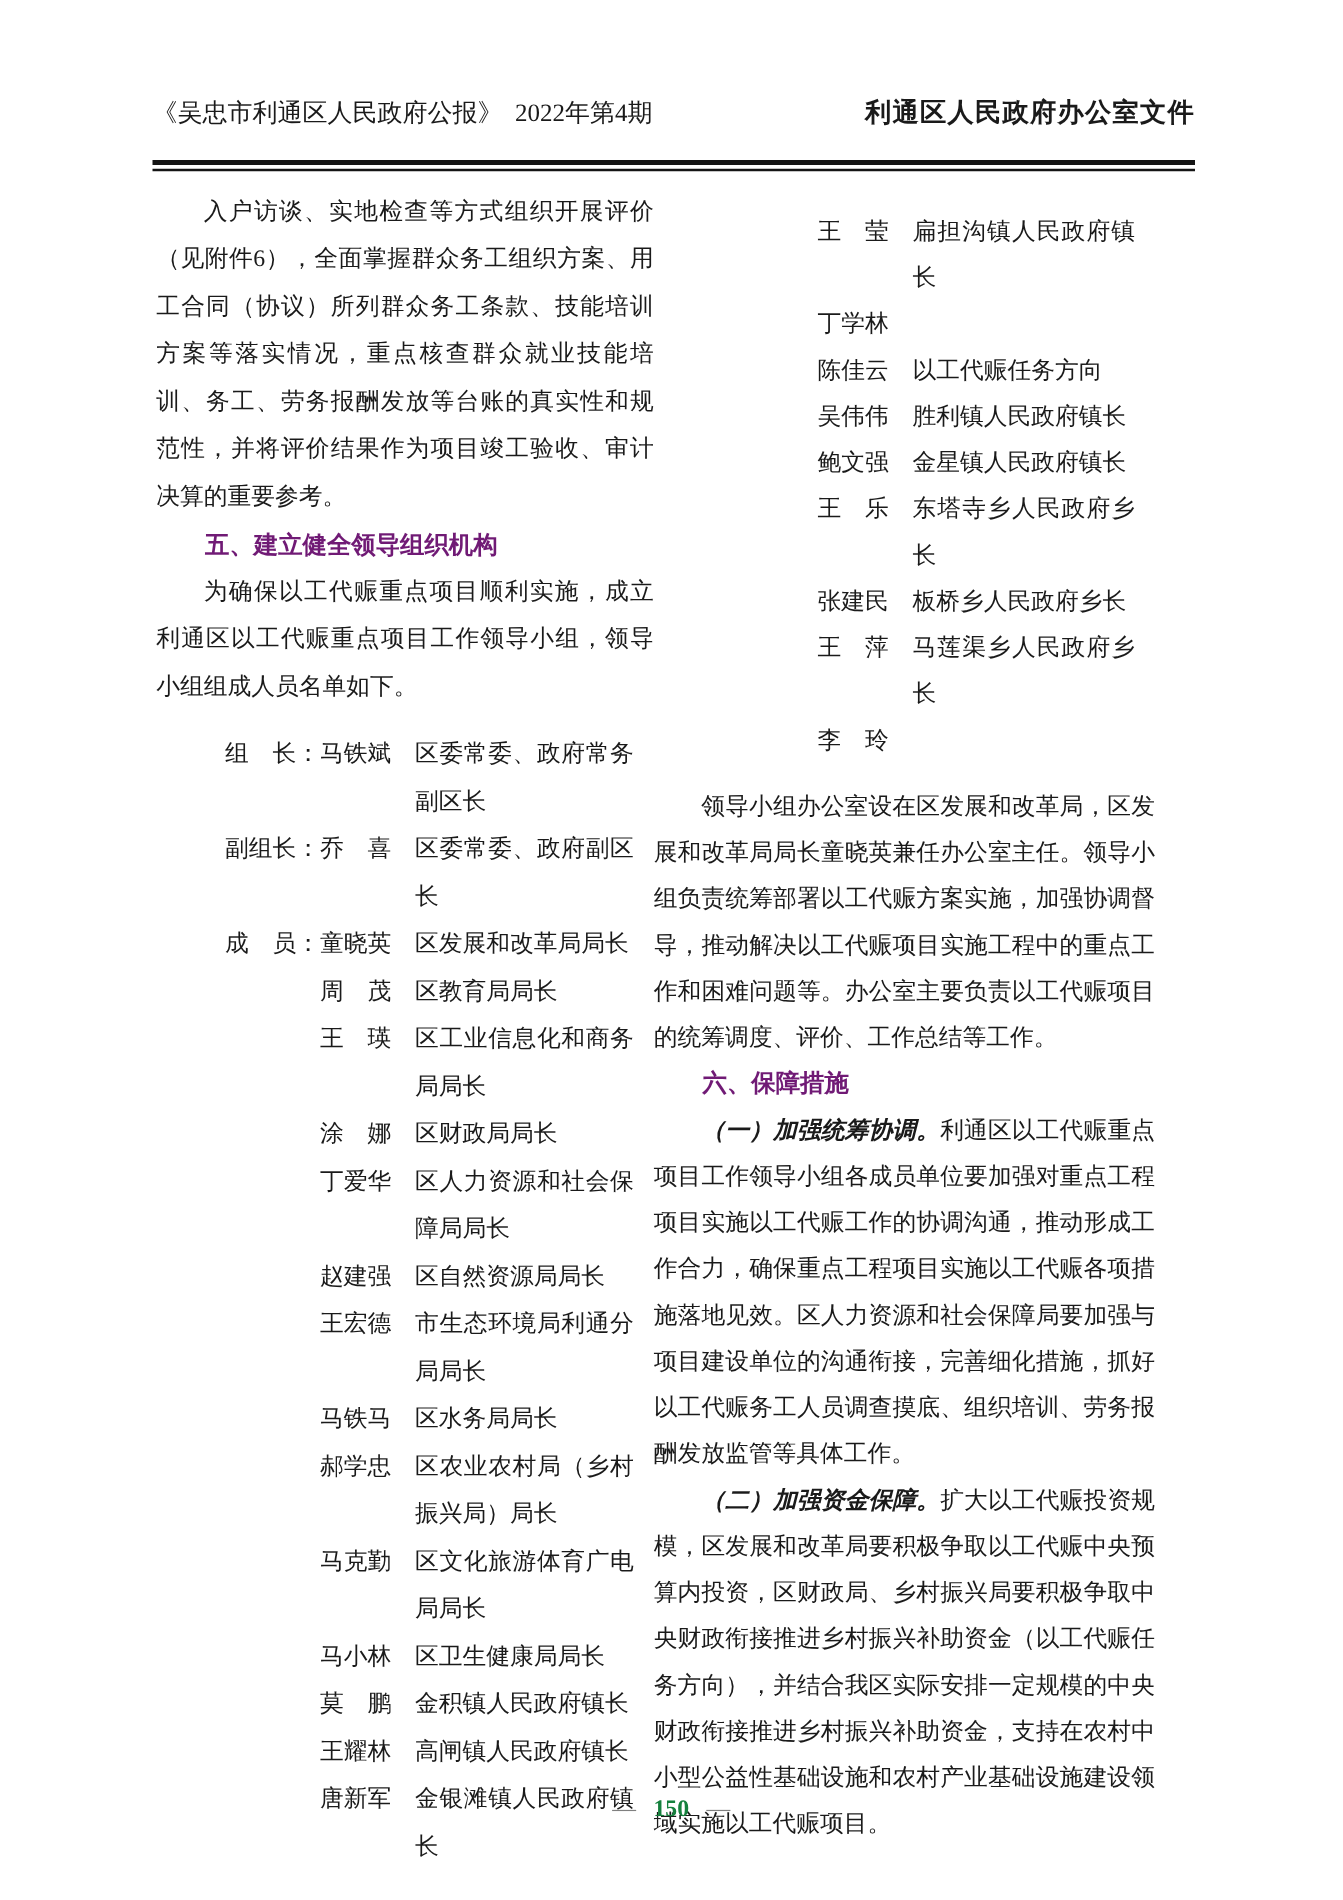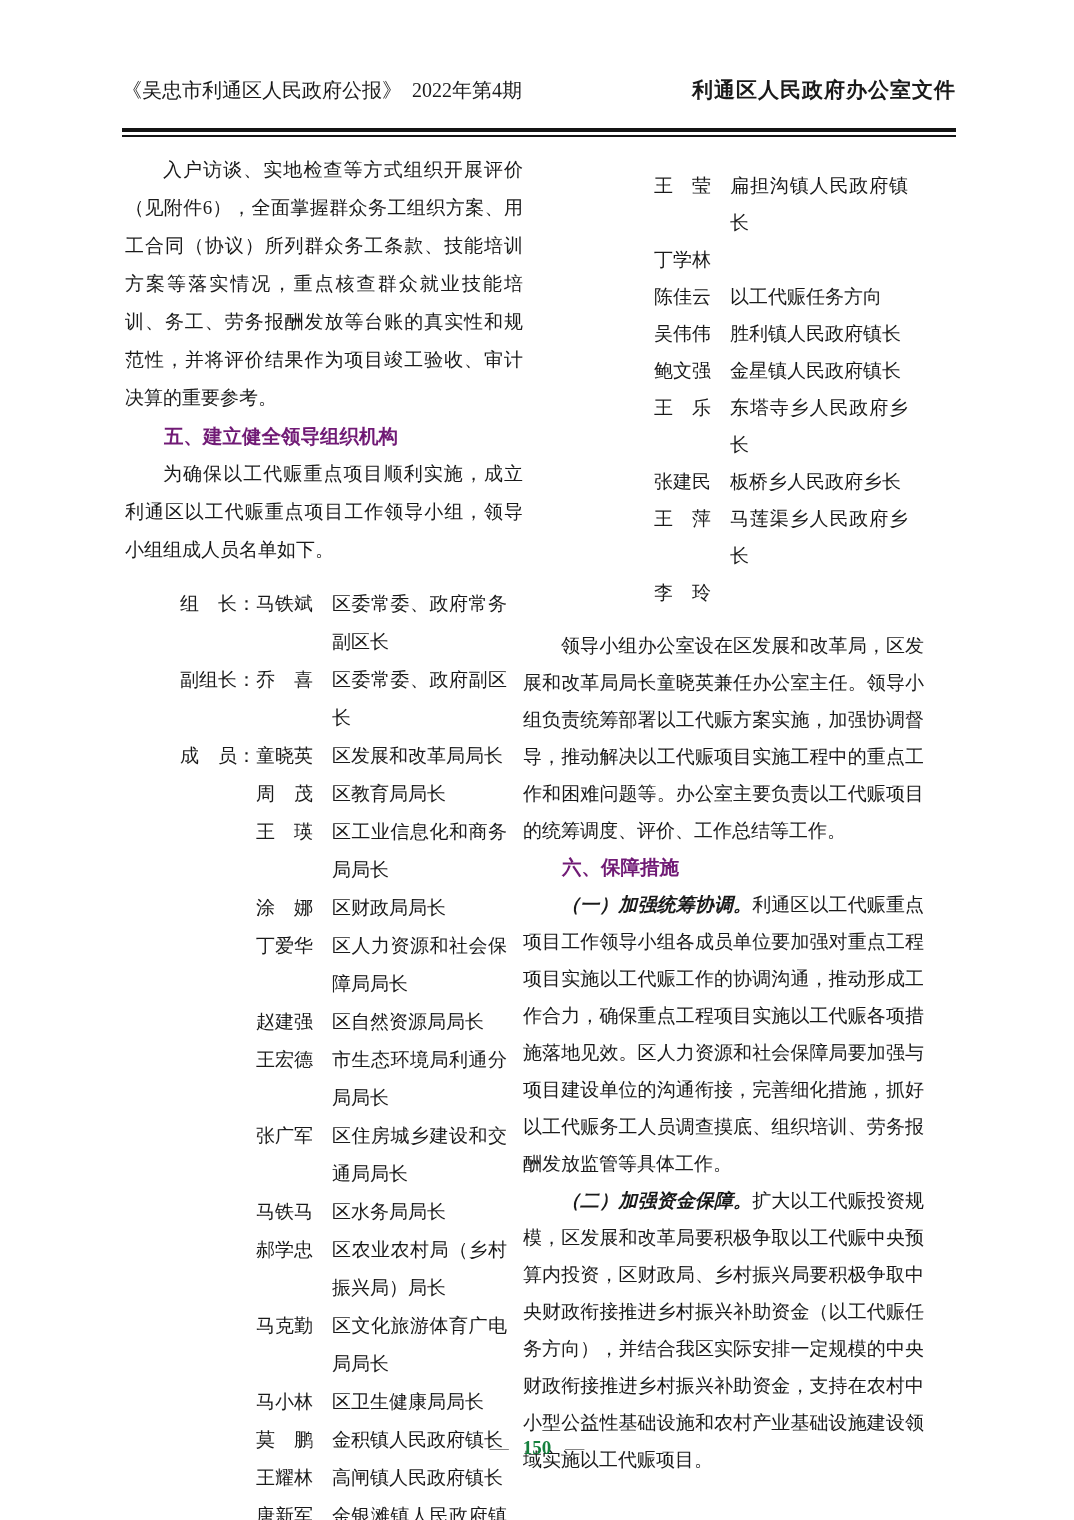--- a/index.html
+++ b/index.html
@@ -112,25 +112,20 @@
             <span class="name">赵建强</span>
             <span class="title">区自然资源局局长</span>
           </div>
 
           <div class="member-row">
             <span class="role"></span>
             <span class="name">王宏德</span>
             <span class="title">市生态环境局利通分局局长</span>
           </div>
 
-          <div class="member-row">
-            <span class="role"></span>
-            <span class="name">张广军</span>
-            <span class="title">区住房城乡建设和交通局局长</span>
-          </div>
 
           <div class="member-row">
             <span class="role"></span>
             <span class="name">马铁马</span>
             <span class="title">区水务局局长</span>
           </div>
 
           <div class="member-row">
             <span class="role"></span>
             <span class="name">郝学忠</span>

